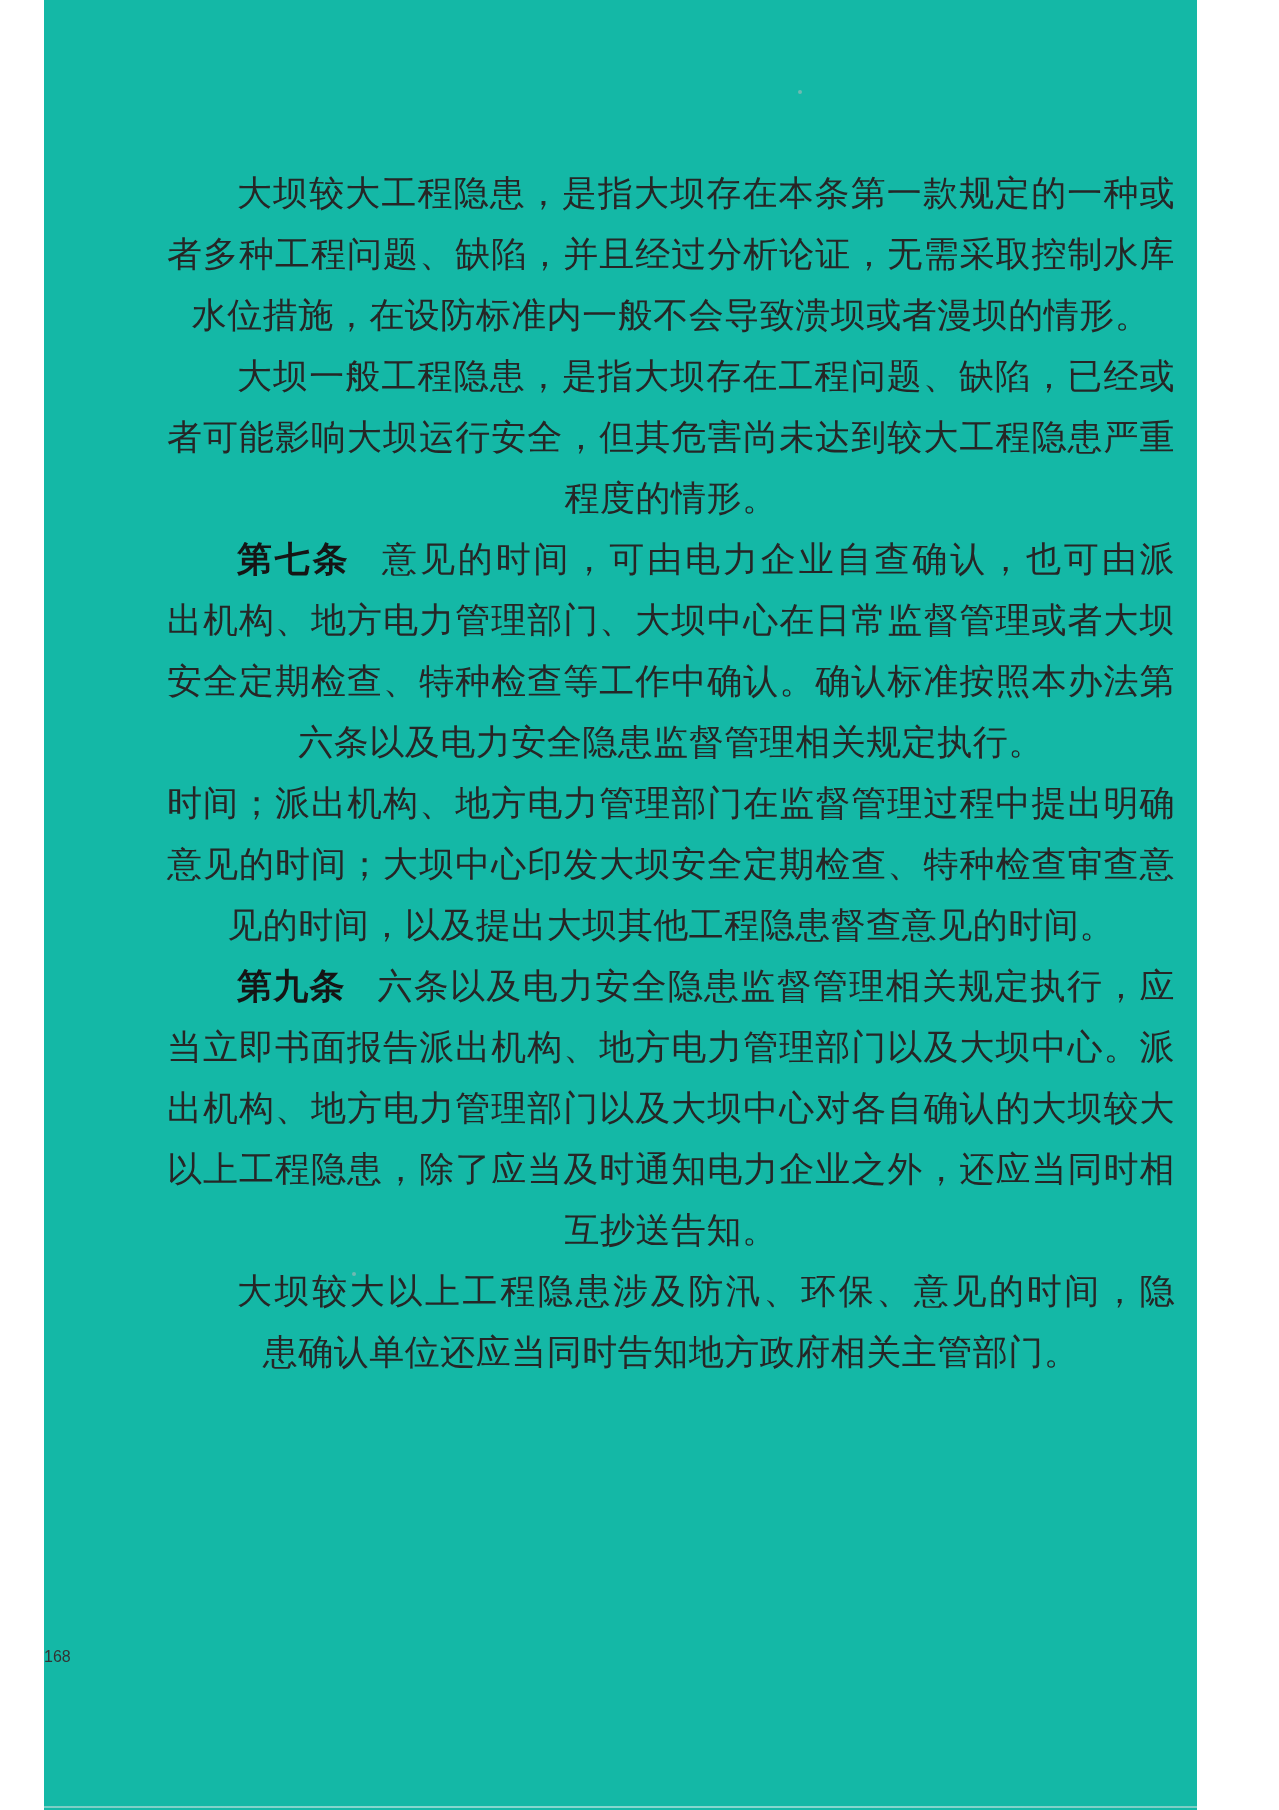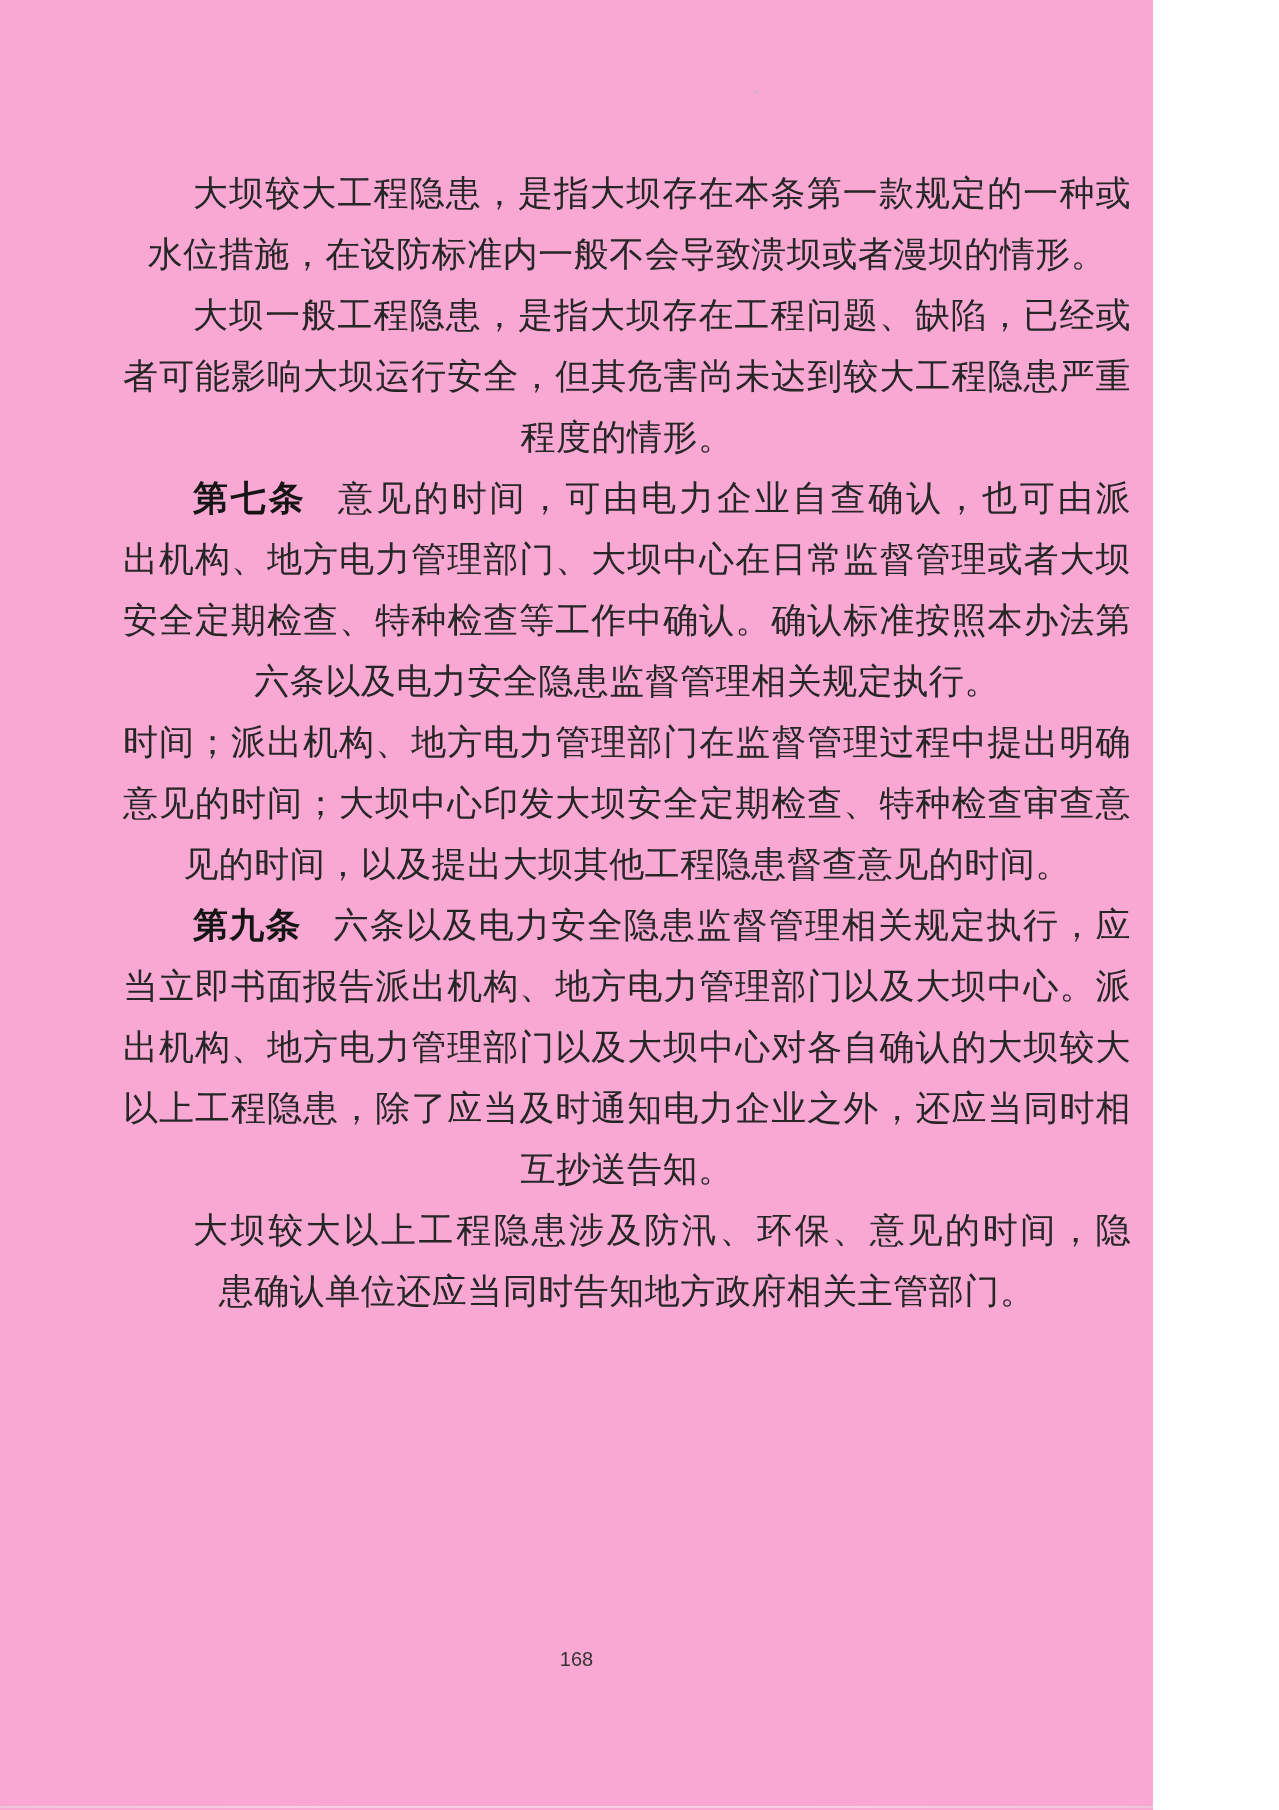--- a/index.html
+++ b/index.html
@@ -4,23 +4,24 @@
 <style>
   html, body {
     margin: 0;
     padding: 0;
     background: #ffffff;
   }
   .page {
     position: relative;
     width: 1153px;
     height: 1810px;
-    background: #f9a8d4;
+    background: #14b8a6;
     overflow: hidden;
     font-family: "Liberation Serif", "DejaVu Serif", serif;
+    margin-left: 44px;
   }
   .text-block {
     position: absolute;
     left: 123px;
     top: 163px;
     width: 1008px;
   }
   .para { margin: 0; padding: 0; }
   .line {
     font-size: 35px;
@@ -40,23 +41,23 @@
   .art {
     font-weight: bold;
     color: #151515;
     margin-right: 0.9em;
   }
   .footer {
     position: absolute;
     left: 0;
     right: 0;
     top: 1648px;
-    text-align: center;
+    text-align: left;
     font-family: "Liberation Sans", "DejaVu Sans", sans-serif;
-    font-size: 20px;
+    font-size: 16px;
     color: #333333;
   }
   .speck {
     position: absolute;
     background: #b9b9b9;
     border-radius: 50%;
     opacity: 0.55;
   }
   .speck-a { left: 754px; top: 90px;  width: 4px; height: 4px; }
   .speck-b { left: 308px; top: 1272px; width: 4px; height: 4px; }
@@ -75,20 +76,21 @@
 
 <div class="page">
 
   <div class="speck speck-a"></div>
   <div class="speck speck-b"></div>
 
   <div class="text-block">
 
     <div class="para">
       <div class="line full indent"><span>大坝较大工程隐患，是指大坝存在本条第一款规定的一种或</span></div>
+      <div class="line full"><span>者多种工程问题、缺陷，并且经过分析论证，无需采取控制水库</span></div>
       <div class="line"><span>水位措施，在设防标准内一般不会导致溃坝或者漫坝的情形。</span></div>
     </div>
 
     <div class="para">
       <div class="line full indent"><span>大坝一般工程隐患，是指大坝存在工程问题、缺陷，已经或</span></div>
       <div class="line full"><span>者可能影响大坝运行安全，但其危害尚未达到较大工程隐患严重</span></div>
       <div class="line"><span>程度的情形。</span></div>
     </div>
 
     <div class="para">

